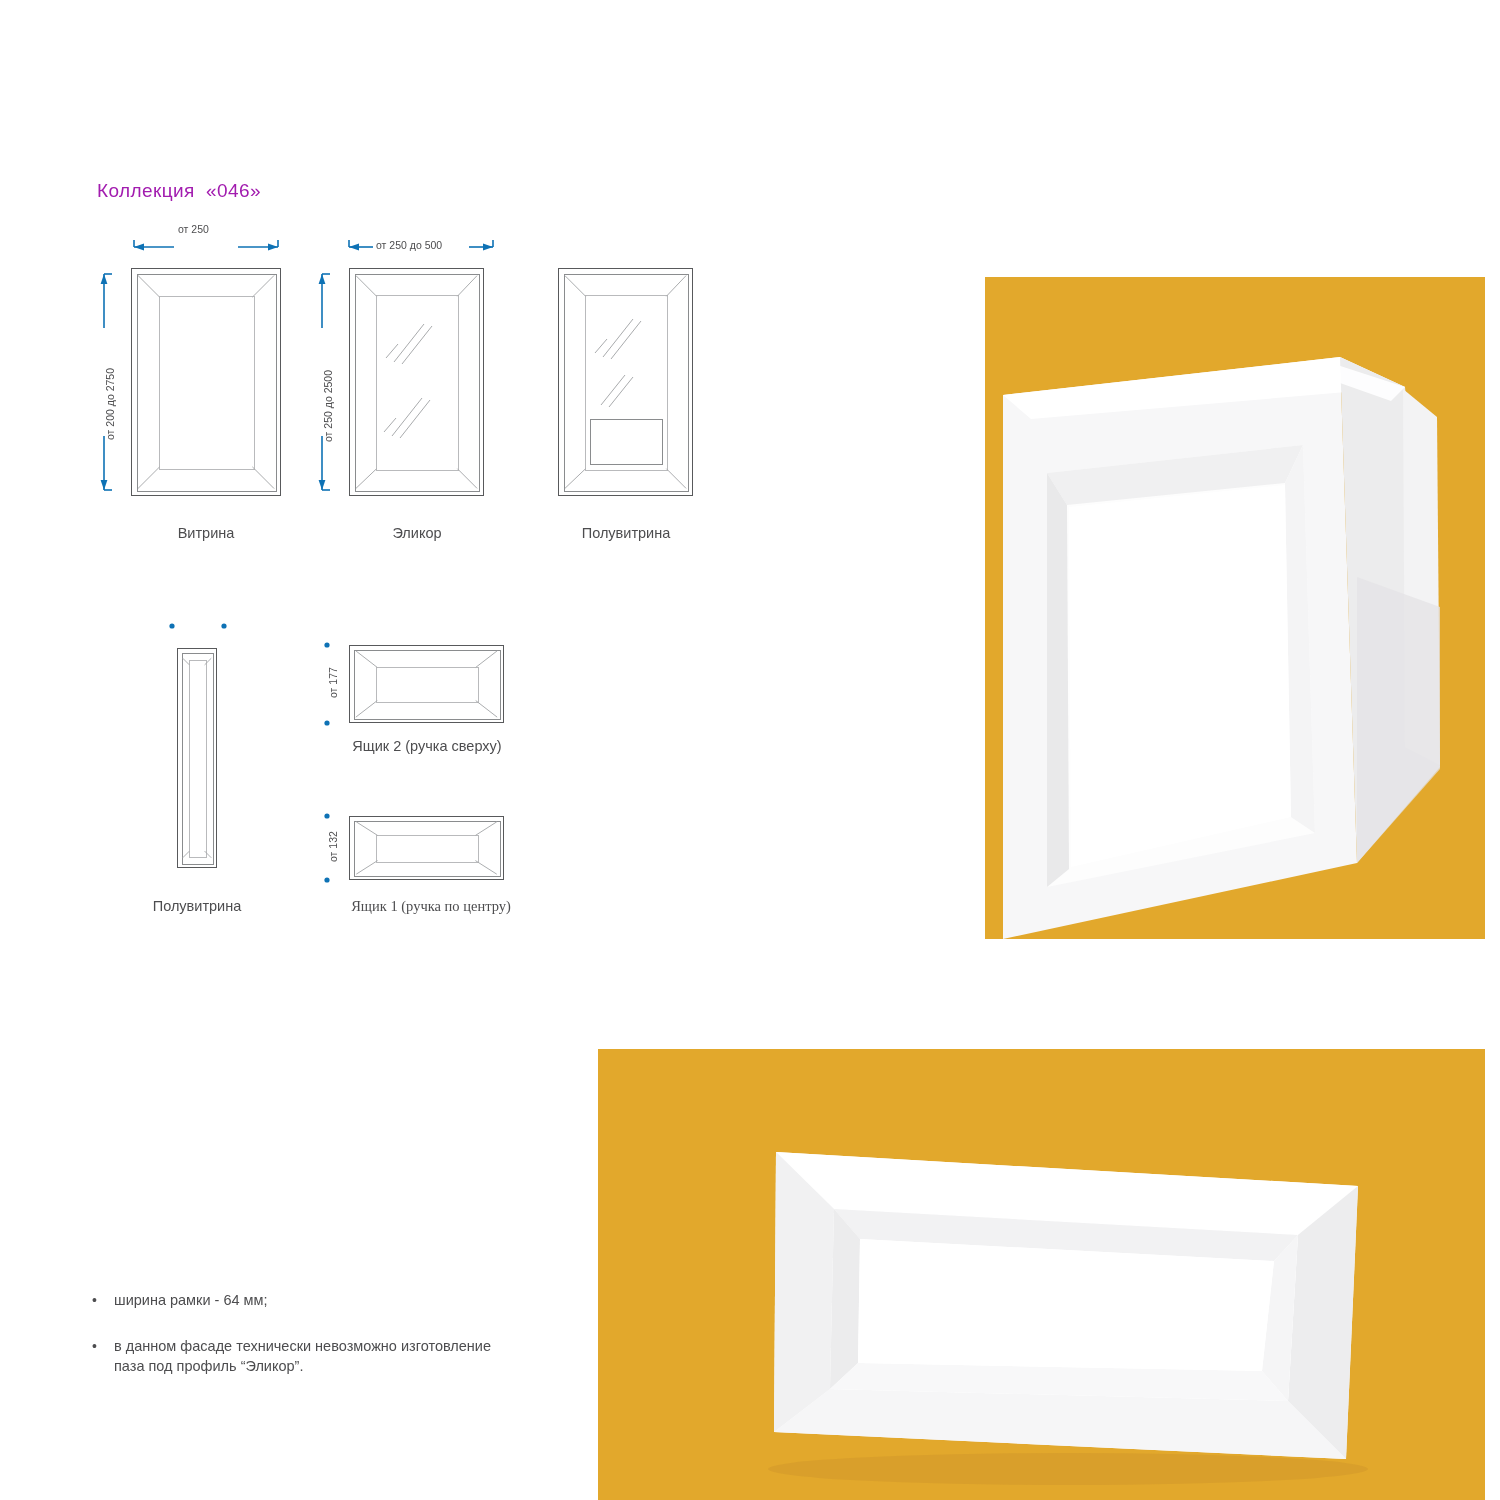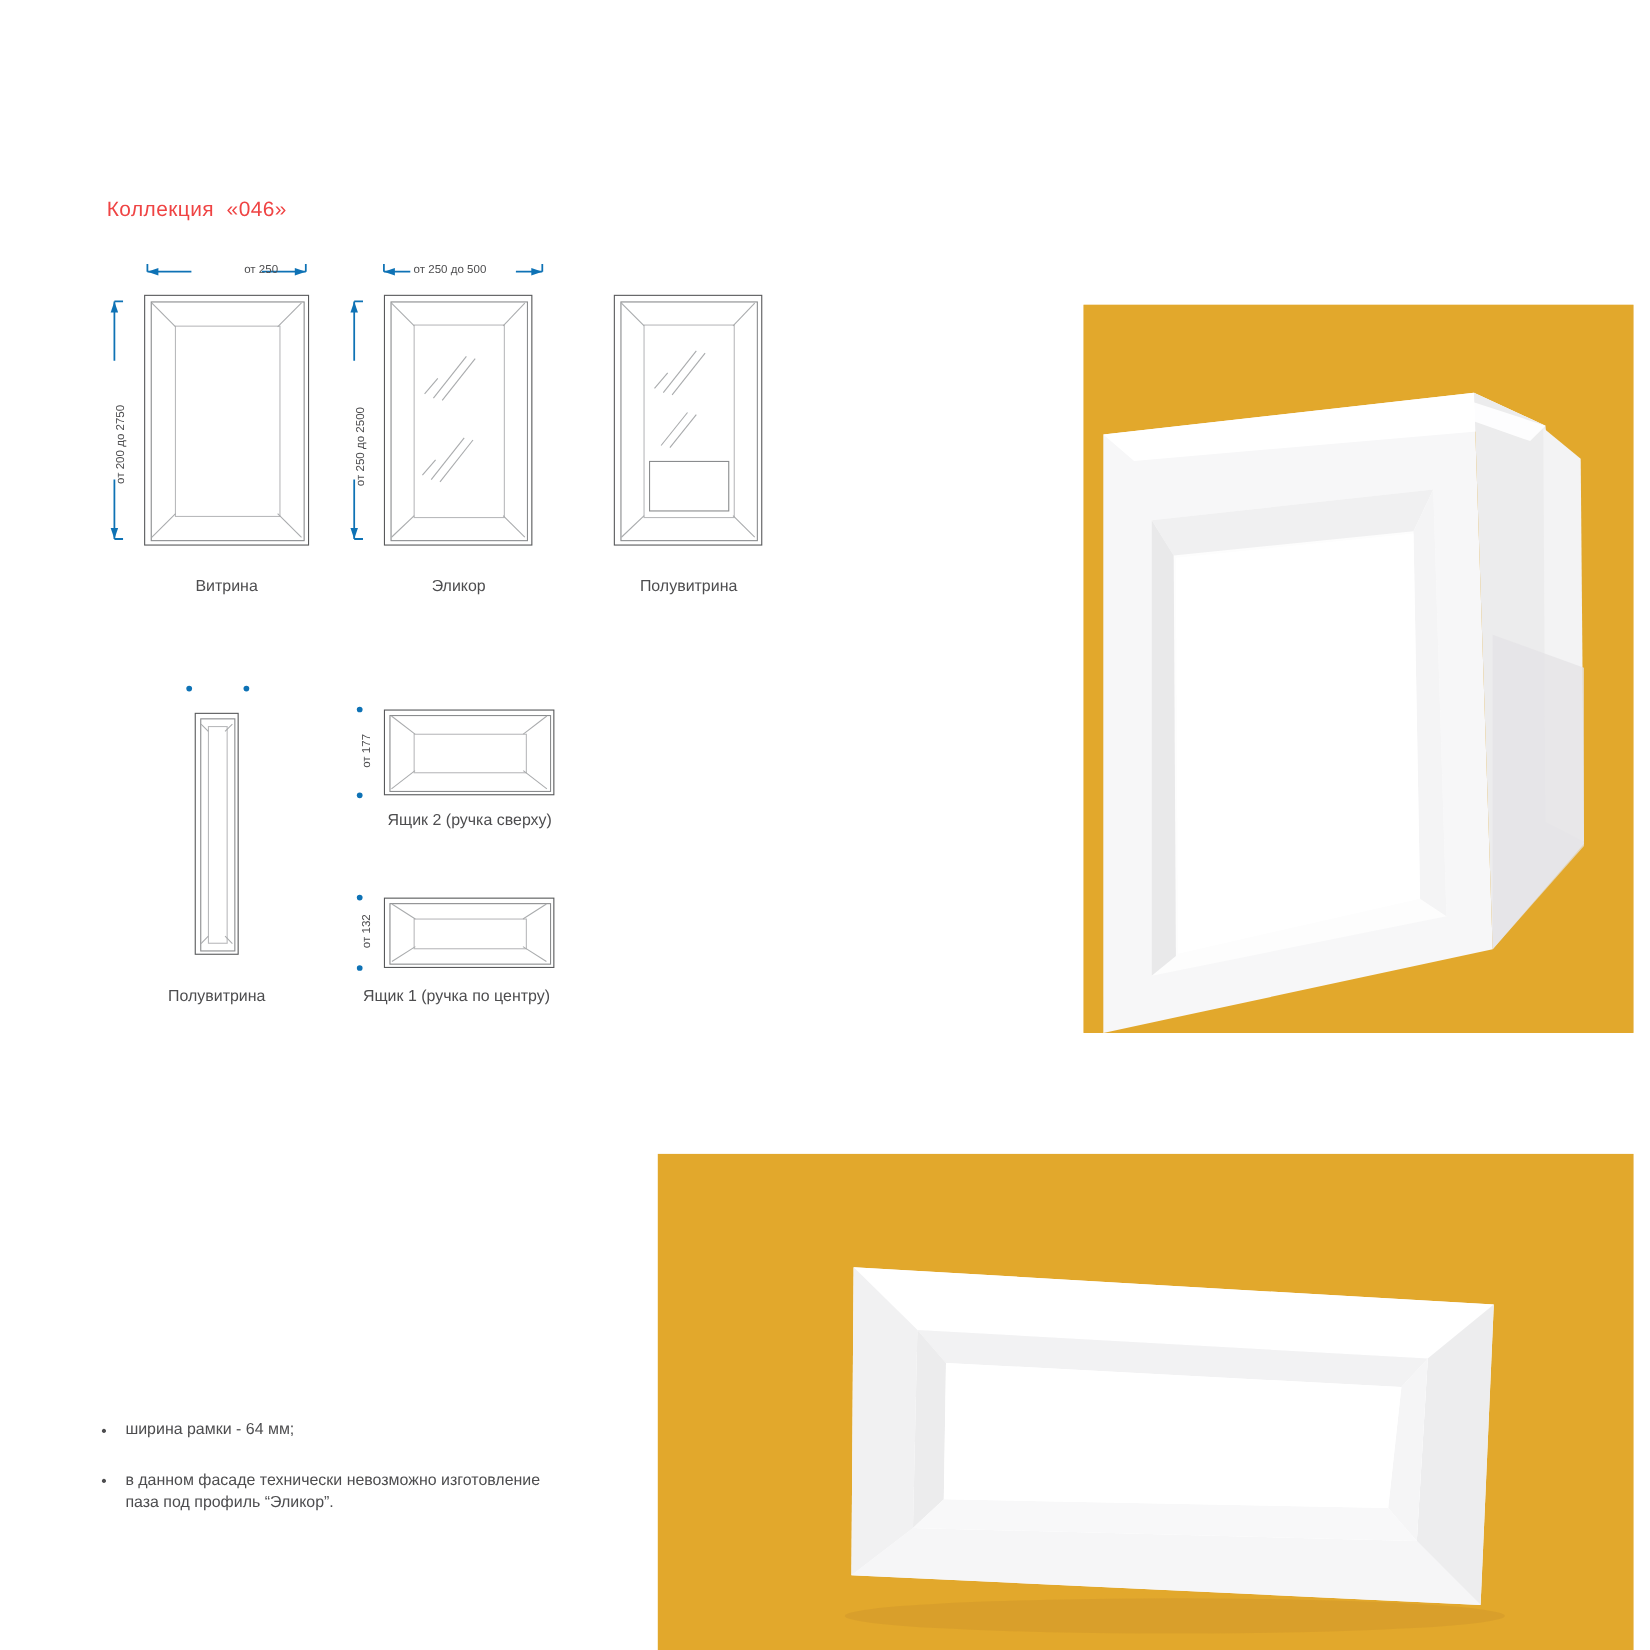--- a/index.html
+++ b/index.html
@@ -21,21 +21,21 @@
     width: 1500px;
     height: 1500px;
   }
 
   
   .collection-title {
     position: absolute;
     left: 97px;
     top: 180px;
     font-size: 19px;
-    color: #ef4444;
+    color: #a21caf;
     letter-spacing: 0.4px;
     white-space: pre;
     text-align: center;
   }
 
   
   .fig {
     position: absolute;
   }
   .fig-caption {
@@ -151,21 +151,21 @@
   <div class="dim-h" style="left:132px; top:238px;">
     <svg width="148" height="18" viewBox="0 0 148 18">
       <line x1="2" y1="9" x2="2" y2="2" stroke="#0e72b5" stroke-width="1.6"></line>
       <line x1="146" y1="9" x2="146" y2="2" stroke="#0e72b5" stroke-width="1.6"></line>
       <line x1="2" y1="9" x2="42" y2="9" stroke="#0e72b5" stroke-width="1.6"></line>
       <polygon points="2,9 12,5.6 12,12.4" fill="#0e72b5"></polygon>
       <line x1="106" y1="9" x2="146" y2="9" stroke="#0e72b5" stroke-width="1.6"></line>
       <polygon points="146,9 136,5.6 136,12.4" fill="#0e72b5"></polygon>
     </svg>
   </div>
-  <div class="dim-label" style="left:178px; top:239px;margin-left:44px;">от 250</div>
+  <div class="dim-label" style="left:178px; top:223px;">от 250</div>
 
   <div class="dim-v" style="left:96px; top:272px;">
     <svg width="16" height="220" viewBox="0 0 16 220">
       <line x1="8" y1="2" x2="16" y2="2" stroke="#0e72b5" stroke-width="1.6"></line>
       <line x1="8" y1="218" x2="16" y2="218" stroke="#0e72b5" stroke-width="1.6"></line>
       <line x1="8" y1="2" x2="8" y2="56" stroke="#0e72b5" stroke-width="1.6"></line>
       <polygon points="8,2 4.6,12 11.4,12" fill="#0e72b5"></polygon>
       <line x1="8" y1="164" x2="8" y2="218" stroke="#0e72b5" stroke-width="1.6"></line>
       <polygon points="8,218 4.6,208 11.4,208" fill="#0e72b5"></polygon>
     </svg>
@@ -311,21 +311,21 @@
       <div class="inner1" style="left:4px; top:4px; width:147px; height:56px;"></div>
       <div class="inner2" style="left:26px; top:18px; width:103px; height:28px;"></div>
       <svg class="bevel" viewBox="0 0 155 64">
         <line x1="5" y1="5" x2="27" y2="19"></line>
         <line x1="150" y1="5" x2="128" y2="19"></line>
         <line x1="5" y1="59" x2="27" y2="45"></line>
         <line x1="150" y1="59" x2="128" y2="45"></line>
       </svg>
     </div>
   </div>
-  <div class="fig-caption" style="left:315px; top:897px; width:200px;">Ящик 1 (ручка по центру)</div>
+  <div class="fig-caption" style="left:331px; top:897px; width:200px;font-family:Liberation Serif, serif;">Ящик 1 (ручка по центру)</div>
 
   <div class="photo photo-top">
     <svg width="500" height="662" viewBox="0 0 500 662">
       <rect x="0" y="0" width="500" height="662" fill="#e2a82c"></rect>
 
       <polygon points="18,118 355,80 372,586 18,662" fill="#f7f7f8"></polygon>
 
       <polygon points="18,118 355,80 420,110 46,142" fill="#ffffff"></polygon>
 
       <polygon points="355,80 420,110 455,490 372,586" fill="#ececed"></polygon>

